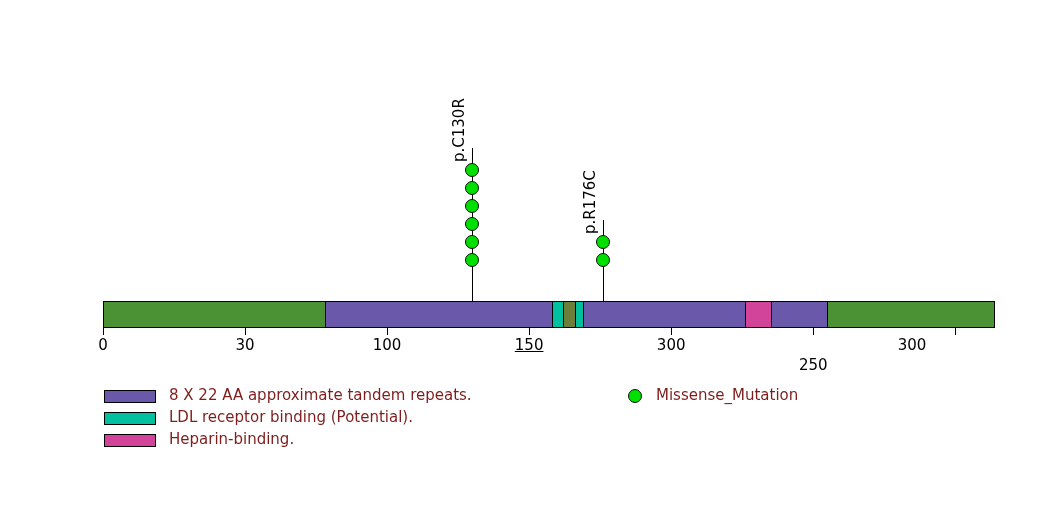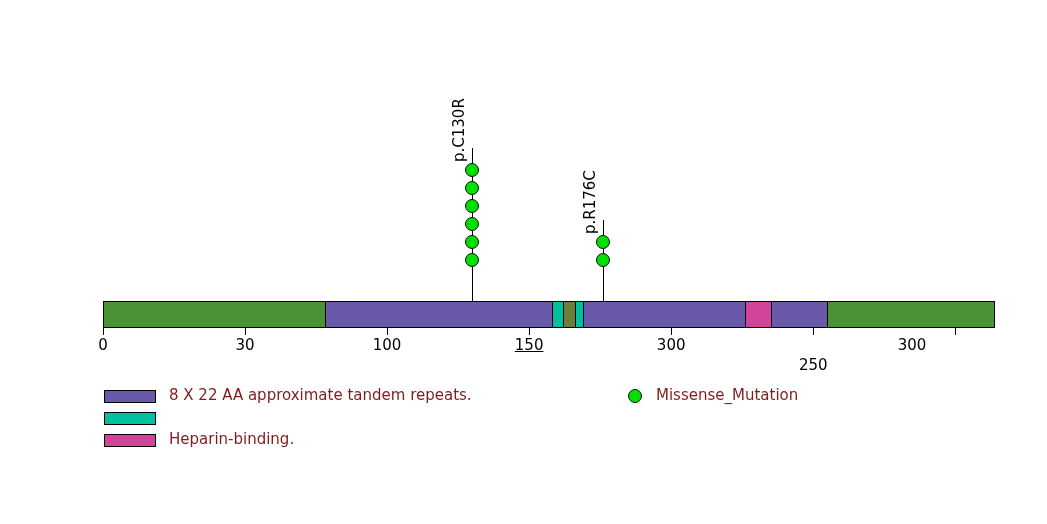--- a/index.html
+++ b/index.html
@@ -135,17 +135,18 @@
     <div class="lolli" title="p.C130R (Missense_Mutation)" style="left: 472.33px; top: 188px; background: rgb(0, 224, 0);"></div>
     <div class="lolli" title="p.C130R (Missense_Mutation)" style="left: 472.33px; top: 170px; background: rgb(0, 224, 0);"></div>
     <div class="mut-label" style="left: 468.33px; top: 144px;">p.C130R</div>
     <div class="stem" style="left: 603.016px; top: 220px; height: 81px;"></div>
     <div class="lolli" title="p.R176C (Missense_Mutation)" style="left: 603.016px; top: 260px; background: rgb(0, 224, 0);"></div>
     <div class="lolli" title="p.R176C (Missense_Mutation)" style="left: 603.016px; top: 242px; background: rgb(0, 224, 0);"></div>
     <div class="mut-label" style="left: 599.016px; top: 216px;">p.R176C</div>
     <div class="legend-swatch" style="left: 104px; top: 390px; background: rgb(106, 89, 171);"></div>
     <div class="legend-text" style="left: 169px; top: 388px;">8 X 22 AA approximate tandem repeats.</div>
     <div class="legend-swatch" style="left: 104px; top: 412px; background: rgb(0, 192, 160);"></div>
+    <div class="legend-text" style="left: 169px; top: 410px;">LDL receptor binding (Potential).</div>
     <div class="legend-swatch" style="left: 104px; top: 434px; background: rgb(209, 68, 154);"></div>
     <div class="legend-text" style="left: 169px; top: 432px;">Heparin-binding.</div>
     <div class="legend-dot" style="left: 628px; top: 389px; background: rgb(0, 224, 0);"></div>
     <div class="legend-text" style="left: 656px; top: 388px;">Missense_Mutation</div>
   </div>
 
 </body></html>

